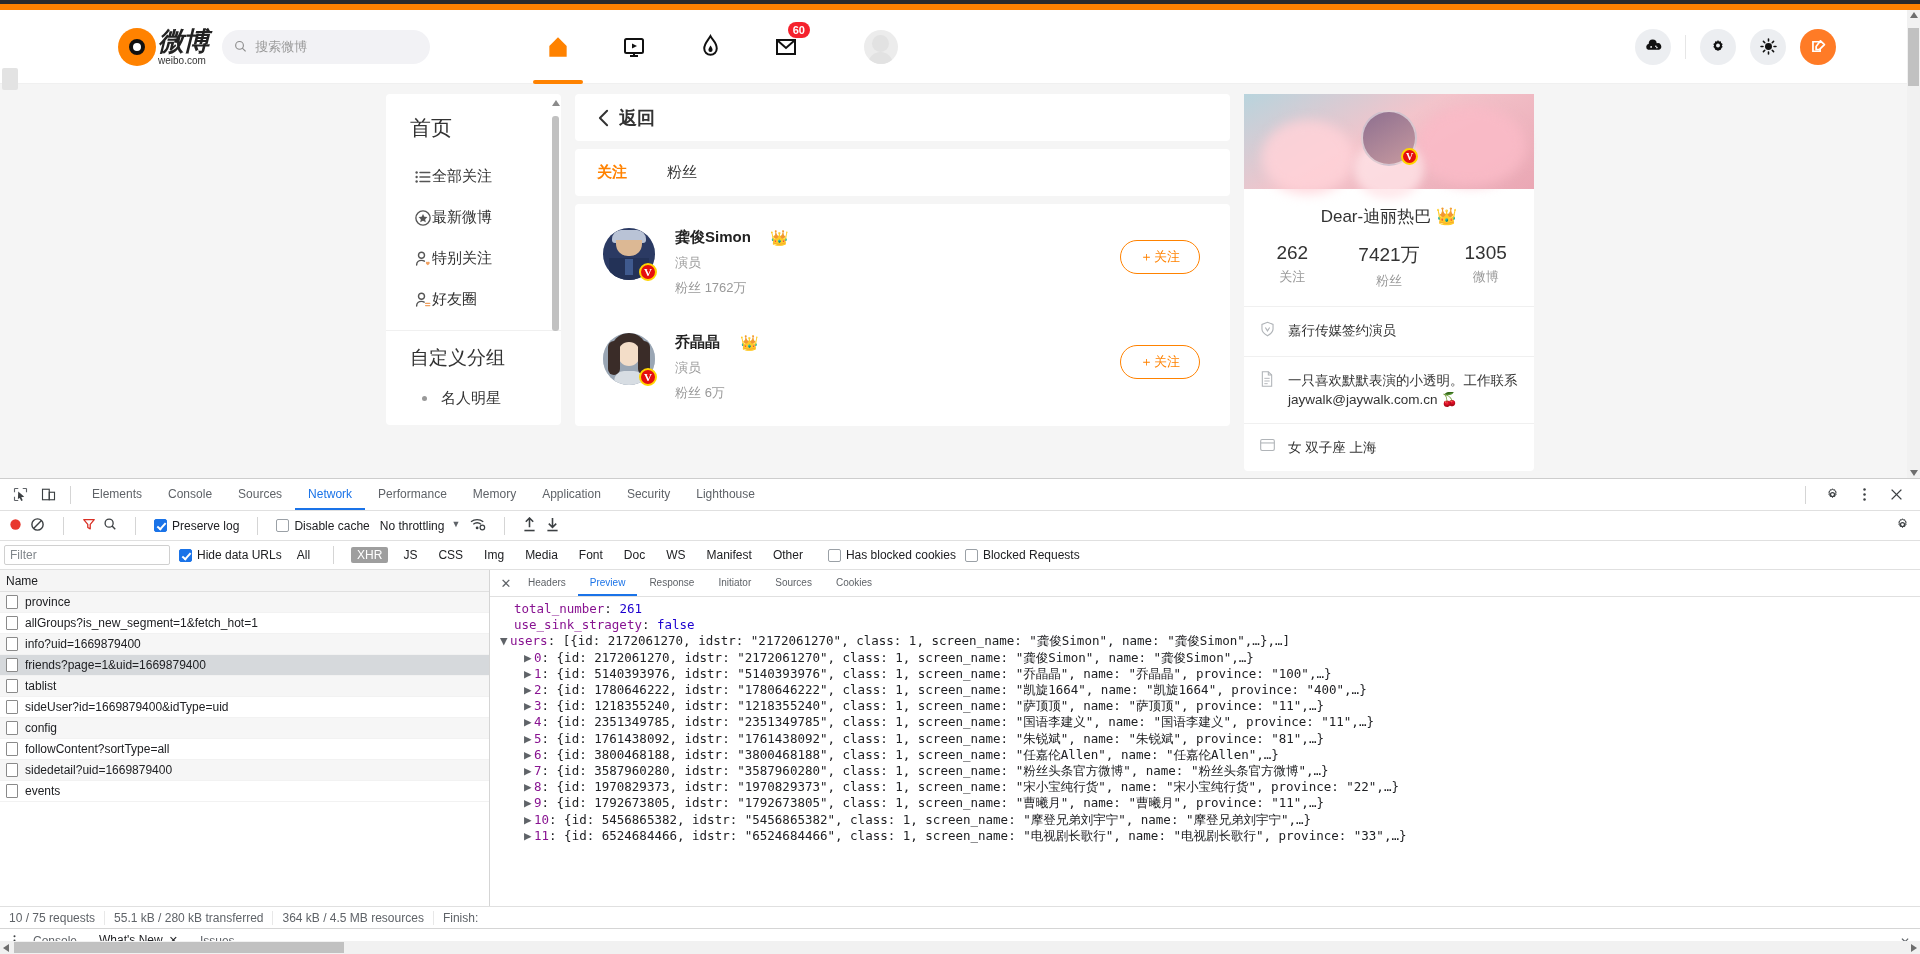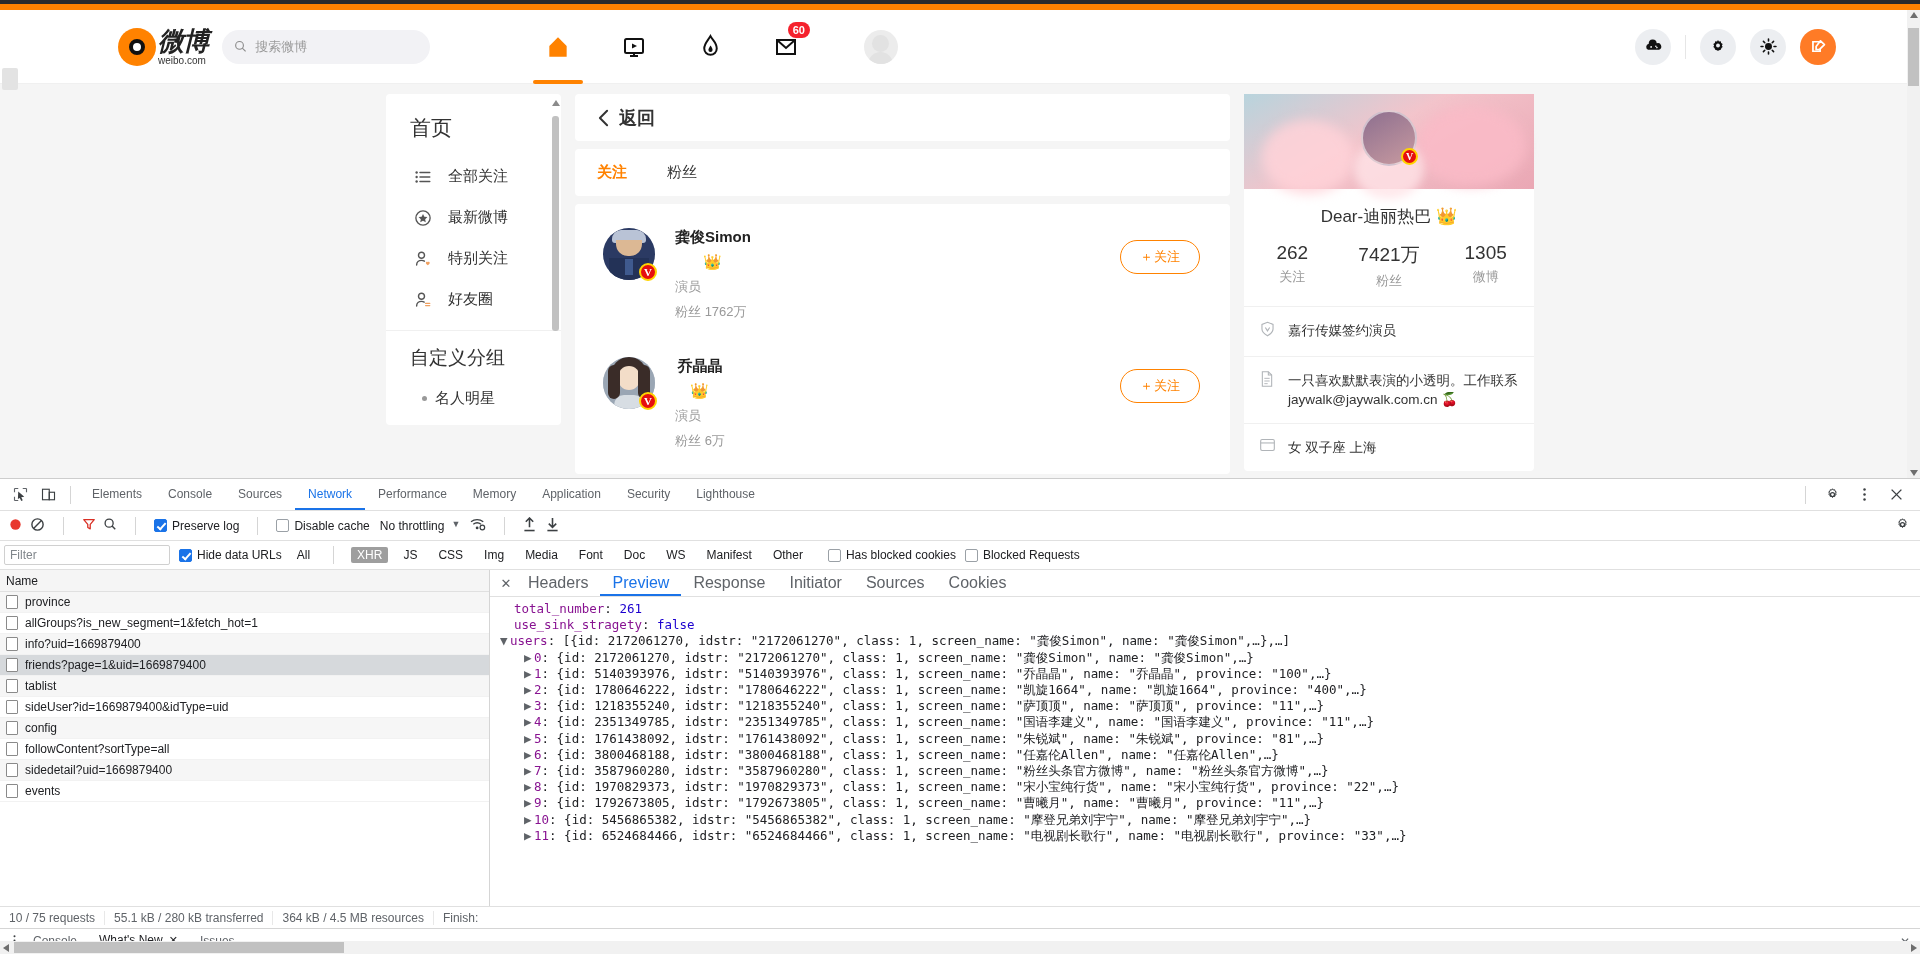--- a/index.html
+++ b/index.html
@@ -92,26 +92,26 @@
   .col-left { width: 175px; }
   .col-mid { width: 655px; }
   .col-right { width: 290px; }
 
   .card { background: #fff; border-radius: 4px; }
 
   
   .side-card { position: relative; padding: 14px 0 8px 0; }
   .side-title { font-size: 21px; color: #333; padding: 6px 0 14px 24px; font-weight: 400; }
   .side-item {
-    display: flex; align-items: center; gap: 16px; height: 41px;
+    display: flex; align-items: center; height: 41px;
     padding-left: 28px; color: #333; font-size: 15px; cursor: pointer;
   }
   .side-sep { height: 1px; background: #f0f0f0; margin: 10px 0 4px 0; }
   .side-sub { font-size: 19px; color: #333; padding: 10px 0 8px 24px; }
-  .side-group { display: flex; align-items: center; gap: 8px; height: 38px; padding-left: 36px; font-size: 15px; color: #333; font-family: Liberation Mono, monospace; }
+  .side-group { display: flex; align-items: center; gap: 14px; height: 38px; padding-left: 36px; font-size: 15px; color: #333; font-family: Liberation Mono, monospace; }
   .dot { width: 5px; height: 5px; border-radius: 50%; background: #999; }
   .side-scroll {
     position: absolute; right: 2px; top: 6px; width: 7px; height: 296px;
   }
   .side-scroll .thumb { position: absolute; top: 16px; width: 7px; height: 215px; background: #c1c1c1; border-radius: 3px; }
   .side-scroll .arrow {
     position: absolute; top: 0; left: 0; width: 0; height: 0;
     border-left: 4px solid transparent; border-right: 4px solid transparent;
     border-bottom: 6px solid #8b8b8b;
   }
@@ -132,21 +132,21 @@
   }
   .u-avatar .face {
     position: absolute; inset: 0; border-radius: 50%; overflow: hidden;
   }
   .u-avatar .vbadge {
     position: absolute; right: -2px; bottom: -1px; width: 18px; height: 18px; border-radius: 50%;
     background: #e60f0f; border: 2px solid #ffd400; color: #fff; font-size: 11px; font-weight: bold;
     display: flex; align-items: center; justify-content: center; font-family: "Liberation Serif", serif;
   }
   .u-info { margin-left: 20px; }
-  .u-name { font-size: 15px; font-weight: bold; color: #222; display: flex; align-items: center; gap: 6px; flex-direction: column; }
+  .u-name { font-size: 15px; font-weight: bold; color: #222; display: flex; align-items: center; gap: 20px; }
   .u-sub { font-size: 13px; color: #999; margin-top: 7px; }
   .u-fans { font-size: 13px; color: #999; margin-top: 7px; }
   .follow-btn {
     position: absolute; right: 30px; top: 30px;
     border: 1px solid #ff8200; color: #ff8200; background: #fff;
     border-radius: 17px; padding: 7px 19px; font-size: 13px; cursor: pointer;
     display: flex; align-items: center; gap: 1px;
   }
 
   
@@ -228,21 +228,21 @@
   .req-row:nth-child(odd) { background: #f6f6f6; }
   .req-row.sel { background: #d6d9dc; }
   .req-icon {
     width: 12px; height: 14px; border: 1px solid #8a8a8a; background: #fff; border-radius: 1px; flex-shrink: 0;
   }
 
   .detail { flex: 1; display: flex; flex-direction: column; min-width: 0; }
   .detail-tabs {
     height: 27px; display: flex; align-items: center; border-bottom: 1px solid #e0e0e0; gap: 0; padding-left: 6px;
   }
-  .dtab { padding: 0 12px; height: 26px; line-height: 26px; color: #5f6368; cursor: pointer; font-size: 16px; }
+  .dtab { padding: 0 12px; height: 26px; line-height: 26px; color: #5f6368; cursor: pointer; font-size: 10px; }
   .dtab.active { color: #1a73e8; border-bottom: 2px solid #1a73e8; }
   .close-x { width: 20px; text-align: center; cursor: pointer; color: #5f6368; font-size: 13px; }
   .json {
     flex: 1; overflow: hidden; padding: 4px 0 0 10px;
     font-family: "DejaVu Sans Mono", "Liberation Mono", monospace; font-size: 12.5px; line-height: 16.2px;
     white-space: nowrap; color: #202124;
   }
   .json .key { color: #881391; }
   .json .num { color: #1c00cf; }
   .json .bool { color: #1c00cf; }

